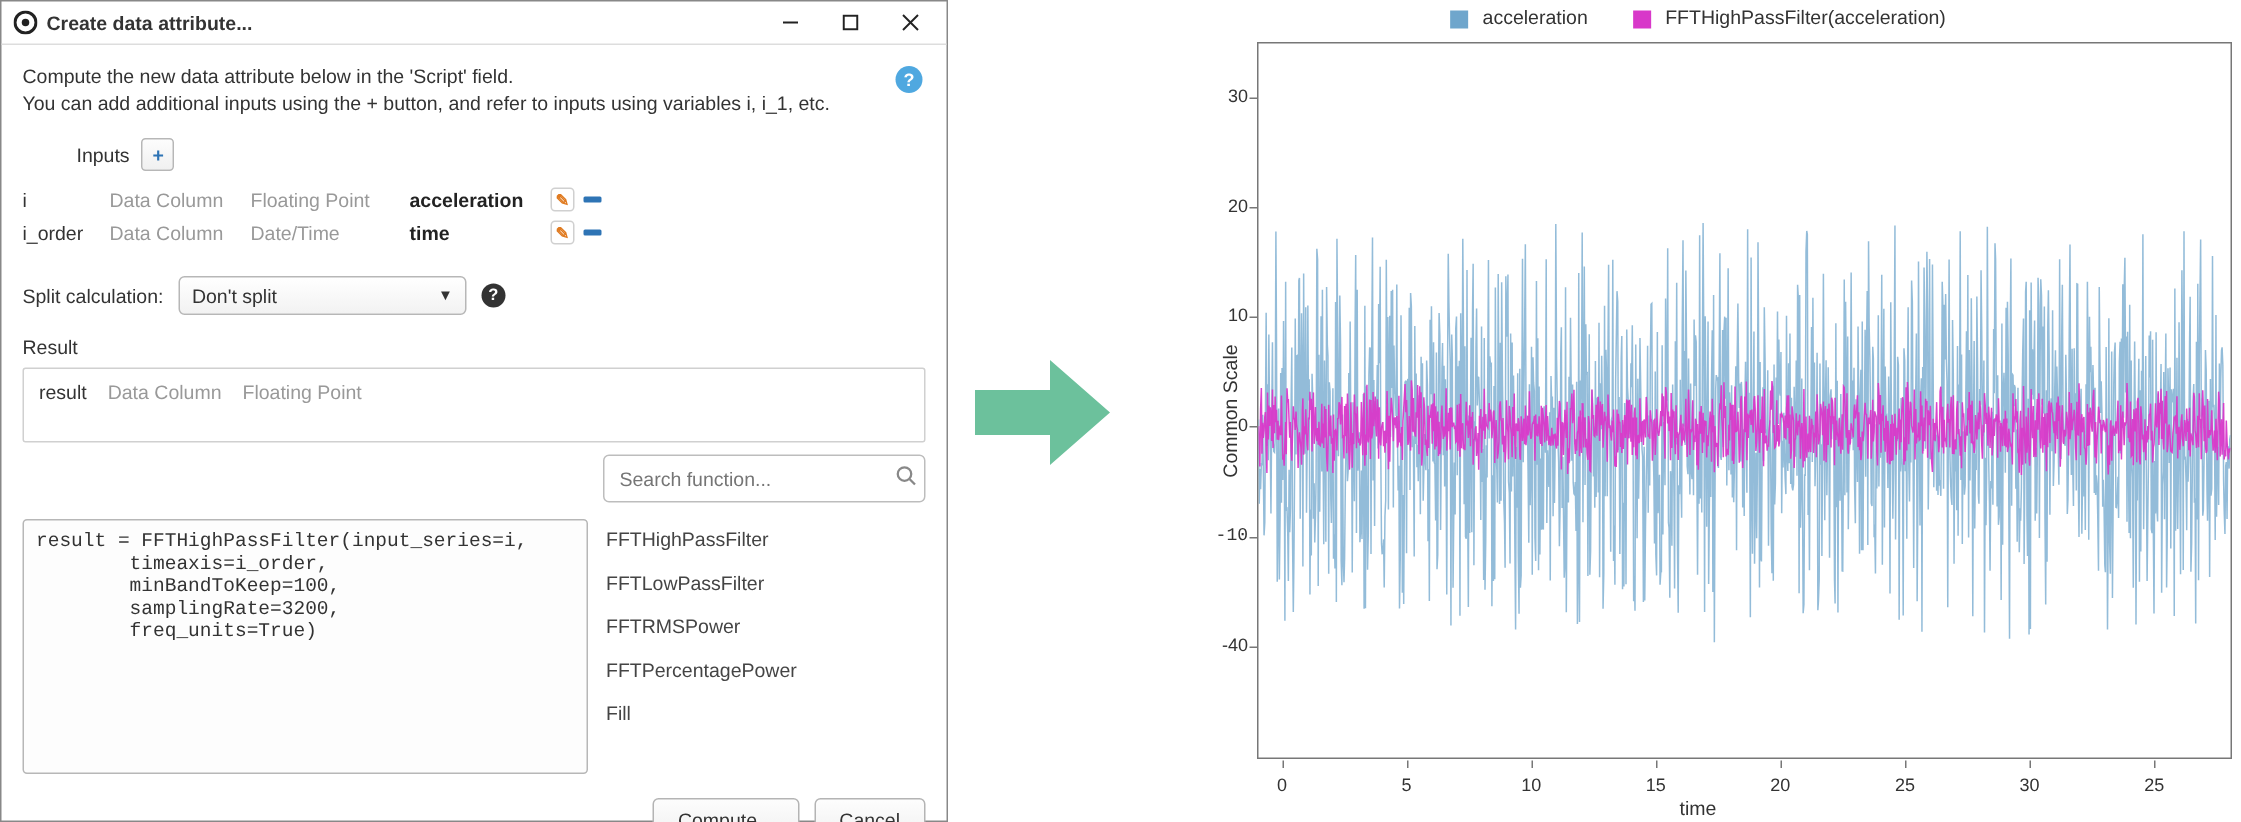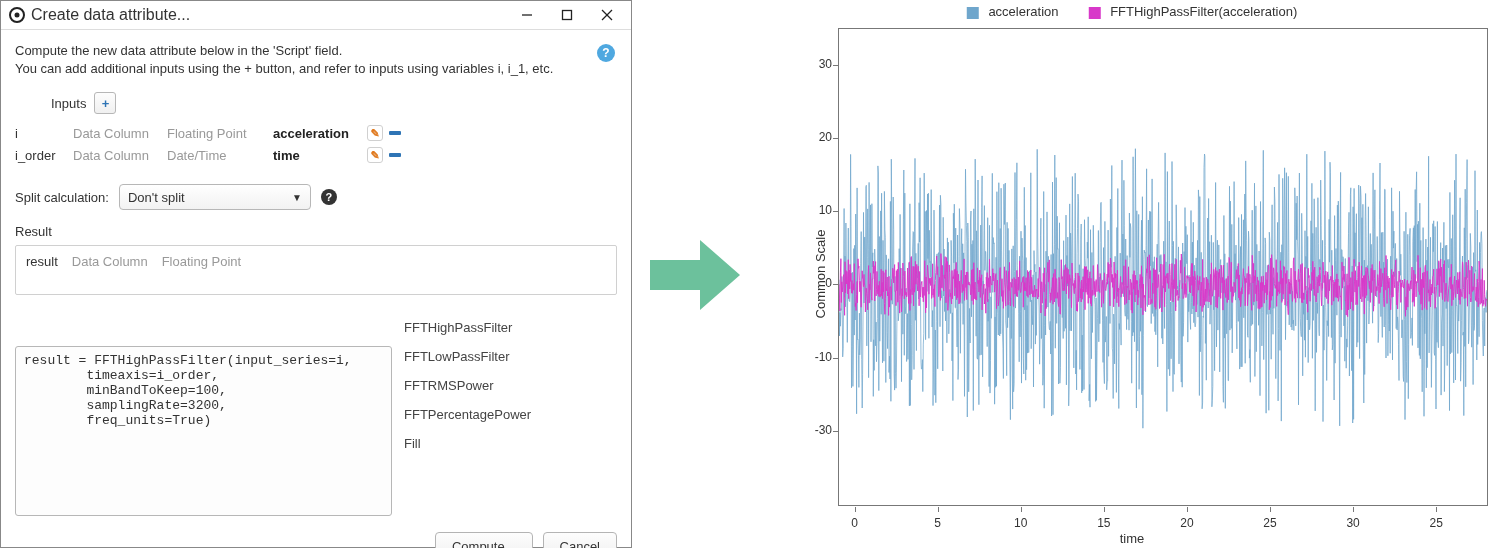--- a/index.html
+++ b/index.html
@@ -27,21 +27,21 @@
     display:flex;
     align-items:center;
     height:30px;
     padding:0 4px 0 8px;
     border-bottom:1px solid #ddd;
   }
   .titlebar .app-icon {
     width:16px;height:16px;margin-right:6px;
     display:inline-flex;align-items:center;justify-content:center;
   }
-  .title-text { font-weight:400; font-size:16px; flex:0 0 auto; }
+  .title-text { font-weight:700; font-size:13px; flex:0 0 auto; }
   .title-spacer { flex:1; }
   .win-btn {
     width:40px;height:28px;display:inline-flex;align-items:center;justify-content:center;
     font-size:13px; color:#222; cursor:pointer;
   }
   .content {
     padding:12px 14px 8px 14px;
     flex:0 0 auto;
   }
   .desc { color:#333; line-height:1.4; position:relative; }
@@ -274,20 +274,29 @@
 
   </div>
 
   <div class="script-area">
     <div class="script-box">result = FFTHighPassFilter(input_series=i,
         timeaxis=i_order,
         minBandToKeep=100,
         samplingRate=3200,
         freq_units=True)</div>
     <div class="funcs-panel">
+      <div class="search-box">
+        <input placeholder="Search function..." style="">
+        <span class="search-ico">
+          <svg width="15" height="15" viewBox="0 0 15 15">
+            <circle cx="6" cy="6" r="4.5" fill="none" stroke="#888" stroke-width="1.5"></circle>
+            <line x1="9.5" y1="9.5" x2="13" y2="13" stroke="#888" stroke-width="1.5"></line>
+          </svg>
+        </span>
+      </div>
       <div class="func-list">
         <div class="func-item">FFTHighPassFilter</div>
         <div class="func-item">FFTLowPassFilter</div>
         <div class="func-item">FFTRMSPower</div>
         <div class="func-item">FFTPercentagePower</div>
         <div class="func-item">Fill</div>
       </div>
     </div>
   </div>
 
@@ -318,23 +327,23 @@
   <div class="axis-label-y">Common Scale</div>
   <div class="axis-label-x">time</div>
 
   <div class="plot-area">
     <svg id="plot-svg" preserveAspectRatio="none" viewBox="0 0 648 476">
         <path d="M0.0 250.7 L0.5 306.9 L0.9 283.6 L1.4 297.2 L1.9 279.6 L2.3 281.3 L2.8 247.5 L3.2 281.3 L3.7 327.9 L4.2 319.2 L4.6 252.9 L5.1 179.5 L5.6 268.4 L6.0 227.1 L6.5 277.8 L6.9 194.0 L7.4 250.3 L7.9 273.3 L8.3 313.4 L8.8 249.9 L9.3 199.1 L9.7 264.3 L10.2 272.0 L10.7 272.6 L11.1 264.0 L11.6 125.4 L12.0 197.3 L12.5 358.8 L13.0 317.7 L13.4 243.3 L13.9 357.4 L14.4 315.1 L14.8 219.6 L15.3 306.1 L15.7 216.3 L16.2 291.0 L16.7 185.0 L17.1 239.0 L17.6 384.8 L18.1 158.9 L18.5 310.5 L19.0 310.0 L19.5 326.7 L19.9 358.4 L20.4 284.1 L20.8 325.9 L21.3 310.1 L21.8 234.6 L22.2 202.6 L22.7 330.6 L23.2 379.0 L23.6 345.7 L24.1 281.2 L24.5 183.4 L25.0 274.0 L25.5 208.3 L25.9 208.0 L26.4 271.0 L26.9 157.9 L27.3 156.3 L27.8 316.9 L28.3 228.8 L28.7 179.9 L29.2 220.5 L29.6 348.7 L30.1 153.4 L30.6 265.3 L31.0 273.5 L31.5 175.9 L32.0 312.8 L32.4 273.6 L32.9 174.7 L33.3 237.9 L33.8 223.8 L34.3 367.4 L34.7 310.7 L35.2 341.4 L35.7 220.1 L36.1 234.6 L36.6 316.8 L37.1 293.1 L37.5 332.7 L38.0 314.7 L38.4 289.7 L38.9 136.9 L39.4 144.0 L39.8 361.6 L40.3 207.5 L40.8 312.2 L41.2 264.8 L41.7 181.9 L42.2 285.3 L42.6 164.2 L43.1 277.8 L43.5 333.8 L44.0 211.4 L44.5 251.2 L44.9 332.2 L45.4 162.4 L45.9 200.9 L46.3 208.2 L46.8 353.5 L47.2 225.9 L47.7 231.9 L48.2 303.4 L48.6 319.6 L49.1 278.2 L49.6 229.8 L50.0 343.5 L50.5 327.2 L51.0 350.0 L51.4 172.4 L51.9 372.3 L52.3 130.2 L52.8 195.2 L53.3 275.2 L53.7 249.3 L54.2 168.0 L54.7 200.6 L55.1 344.8 L55.6 361.1 L56.0 247.4 L56.5 344.2 L57.0 359.2 L57.4 343.1 L57.9 293.5 L58.4 261.2 L58.8 243.8 L59.3 291.8 L59.8 284.5 L60.2 219.7 L60.7 266.5 L61.1 185.4 L61.6 264.3 L62.1 263.7 L62.5 352.7 L63.0 239.1 L63.5 263.6 L63.9 305.2 L64.4 190.4 L64.8 141.0 L65.3 326.3 L65.8 164.1 L66.2 284.8 L66.7 277.7 L67.2 259.2 L67.6 332.5 L68.1 324.2 L68.6 284.6 L69.0 330.3 L69.5 274.5 L69.9 233.6 L70.4 376.9 L70.9 174.8 L71.3 376.5 L71.8 228.5 L72.3 295.4 L72.7 350.8 L73.2 326.7 L73.6 221.0 L74.1 202.6 L74.6 203.6 L75.0 340.4 L75.5 202.2 L76.0 129.4 L76.4 291.3 L76.9 224.3 L77.4 321.6 L77.8 238.3 L78.3 249.1 L78.7 246.2 L79.2 214.4 L79.7 270.0 L80.1 173.7 L80.6 213.1 L81.1 148.8 L81.5 268.6 L82.0 333.1 L82.4 340.0 L82.9 339.9 L83.4 330.6 L83.8 362.6 L84.3 315.1 L84.8 304.5 L85.2 144.1 L85.7 240.4 L86.2 182.4 L86.6 310.7 L87.1 214.5 L87.5 181.5 L88.0 262.4 L88.5 165.0 L88.9 229.6 L89.4 164.2 L89.9 309.3 L90.3 201.3 L90.8 233.5 L91.2 232.4 L91.7 248.3 L92.2 160.6 L92.6 257.0 L93.1 298.0 L93.6 281.5 L94.0 376.6 L94.5 343.9 L95.0 181.1 L95.4 228.8 L95.9 366.2 L96.3 301.0 L96.8 373.7 L97.3 292.3 L97.7 225.8 L98.2 224.8 L98.7 339.8 L99.1 225.9 L99.6 223.6 L100.0 264.9 L100.5 176.1 L101.0 297.7 L101.4 166.3 L101.9 175.1 L102.4 269.1 L102.8 261.6 L103.3 269.1 L103.8 342.0 L104.2 188.3 L104.7 267.0 L105.1 220.0 L105.6 282.5 L106.1 267.6 L106.5 291.9 L107.0 234.5 L107.5 264.5 L107.9 313.8 L108.4 208.9 L108.8 237.6 L109.3 213.2 L109.8 304.8 L110.2 286.1 L110.7 260.4 L111.2 278.2 L111.6 284.5 L112.1 211.4 L112.6 227.9 L113.0 331.9 L113.5 283.8 L113.9 371.6 L114.4 184.2 L114.9 233.8 L115.3 175.2 L115.8 230.5 L116.3 278.7 L116.7 199.1 L117.2 279.5 L117.6 280.3 L118.1 318.0 L118.6 206.0 L119.0 350.5 L119.5 340.9 L120.0 227.5 L120.4 179.6 L120.9 195.0 L121.4 324.3 L121.8 275.1 L122.3 216.8 L122.7 199.7 L123.2 274.5 L123.7 214.8 L124.1 295.4 L124.6 223.9 L125.1 288.2 L125.5 367.4 L126.0 222.2 L126.5 140.2 L126.9 172.0 L127.4 196.8 L127.8 212.4 L128.3 388.0 L128.8 194.0 L129.2 208.3 L129.7 362.8 L130.2 312.5 L130.6 279.4 L131.1 314.0 L131.5 190.0 L132.0 182.0 L132.5 287.8 L132.9 215.2 L133.4 252.0 L133.9 211.5 L134.3 381.5 L134.8 179.8 L135.3 236.9 L135.7 260.6 L136.2 130.1 L136.6 185.9 L137.1 307.2 L137.6 201.8 L138.0 328.8 L138.5 330.2 L139.0 151.0 L139.4 303.1 L139.9 375.7 L140.3 248.0 L140.8 326.3 L141.3 252.6 L141.7 196.1 L142.2 325.8 L142.7 178.4 L143.1 146.9 L143.6 347.9 L144.1 251.9 L144.5 265.3 L145.0 201.4 L145.4 176.6 L145.9 241.4 L146.4 222.4 L146.8 222.6 L147.3 240.1 L147.8 272.4 L148.2 317.6 L148.7 188.7 L149.1 292.3 L149.6 270.3 L150.1 357.6 L150.5 196.3 L151.0 364.1 L151.5 331.5 L151.9 267.8 L152.4 289.3 L152.9 209.4 L153.3 144.3 L153.8 263.4 L154.2 208.5 L154.7 214.7 L155.2 213.9 L155.6 375.2 L156.1 287.9 L156.6 358.3 L157.0 228.3 L157.5 357.2 L157.9 162.7 L158.4 275.3 L158.9 284.3 L159.3 306.0 L159.8 153.7 L160.3 233.8 L160.7 307.0 L161.2 199.5 L161.7 304.8 L162.1 159.2 L162.6 221.8 L163.0 253.3 L163.5 304.1 L164.0 319.3 L164.4 349.5 L164.9 155.2 L165.4 195.5 L165.8 178.2 L166.3 154.0 L166.7 291.9 L167.2 299.7 L167.7 346.7 L168.1 193.3 L168.6 298.7 L169.1 199.4 L169.5 288.6 L170.0 221.4 L170.5 272.4 L170.9 333.9 L171.4 390.7 L171.8 269.0 L172.3 309.5 L172.8 219.9 L173.2 340.9 L173.7 380.1 L174.2 216.8 L174.6 362.8 L175.1 354.6 L175.5 242.7 L176.0 143.5 L176.5 279.1 L176.9 238.4 L177.4 190.7 L177.9 133.8 L178.3 236.8 L178.8 260.4 L179.3 254.9 L179.7 284.2 L180.2 332.8 L180.6 227.2 L181.1 307.9 L181.6 282.7 L182.0 202.2 L182.5 354.1 L183.0 209.1 L183.4 226.1 L183.9 231.8 L184.3 329.3 L184.8 345.0 L185.3 158.3 L185.7 280.9 L186.2 196.5 L186.7 351.2 L187.1 228.6 L187.6 340.7 L188.1 276.6 L188.5 324.1 L189.0 243.7 L189.4 323.4 L189.9 323.5 L190.4 241.8 L190.8 247.7 L191.3 272.8 L191.8 143.8 L192.2 319.7 L192.7 271.1 L193.1 285.8 L193.6 295.7 L194.1 245.8 L194.5 358.0 L195.0 221.6 L195.5 243.0 L195.9 235.3 L196.4 315.1 L196.9 242.9 L197.3 306.4 L197.8 266.3 L198.2 120.3 L198.7 209.0 L199.2 240.1 L199.6 264.1 L200.1 279.0 L200.6 335.2 L201.0 311.8 L201.5 206.8 L201.9 189.2 L202.4 309.6 L202.9 275.7 L203.3 309.6 L203.8 356.2 L204.3 347.4 L204.7 162.5 L205.2 379.2 L205.7 296.6 L206.1 255.4 L206.6 306.0 L207.0 222.2 L207.5 278.6 L208.0 182.9 L208.4 223.1 L208.9 278.1 L209.4 227.3 L209.8 292.6 L210.3 300.2 L210.8 300.9 L211.2 292.3 L211.7 325.0 L212.1 225.5 L212.6 387.0 L213.1 346.0 L213.5 153.0 L214.0 385.7 L214.5 224.7 L214.9 247.9 L215.4 215.7 L215.8 126.0 L216.3 319.2 L216.8 213.3 L217.2 148.6 L217.7 294.4 L218.2 187.2 L218.6 220.1 L219.1 219.7 L219.6 355.0 L220.0 268.0 L220.5 193.8 L220.9 354.2 L221.4 338.4 L221.9 262.9 L222.3 230.9 L222.8 240.2 L223.3 288.6 L223.7 255.3 L224.2 309.5 L224.6 211.7 L225.1 302.3 L225.6 236.6 L226.0 236.3 L226.5 299.3 L227.0 186.1 L227.4 355.9 L227.9 226.5 L228.4 257.1 L228.8 208.1 L229.3 248.8 L229.7 376.9 L230.2 353.0 L230.7 174.9 L231.1 301.8 L231.6 204.1 L232.1 222.5 L232.5 301.9 L233.0 202.9 L233.4 147.5 L233.9 252.0 L234.4 277.0 L234.8 338.9 L235.3 251.0 L235.8 248.4 L236.2 144.2 L236.7 345.0 L237.2 321.3 L237.6 360.9 L238.1 224.3 L238.5 199.3 L239.0 165.1 L239.5 172.2 L239.9 271.2 L240.4 235.7 L240.9 340.4 L241.3 293.1 L241.8 210.2 L242.2 195.0 L242.7 363.9 L243.2 306.1 L243.6 362.0 L244.1 239.7 L244.6 279.4 L245.0 360.5 L245.5 190.7 L246.0 229.2 L246.4 236.5 L246.9 263.1 L247.3 254.2 L247.8 260.2 L248.3 213.1 L248.7 229.2 L249.2 187.8 L249.7 258.0 L250.1 371.8 L250.6 355.4 L251.0 378.2 L251.5 200.7 L252.0 281.9 L252.4 329.8 L252.9 223.5 L253.4 303.5 L253.8 277.6 L254.3 196.3 L254.8 228.9 L255.2 254.4 L255.7 270.7 L256.1 275.7 L256.6 372.4 L257.1 268.8 L257.5 371.3 L258.0 321.8 L258.5 289.4 L258.9 272.0 L259.4 201.5 L259.8 312.8 L260.3 248.0 L260.8 294.7 L261.2 213.7 L261.7 173.9 L262.2 173.3 L262.6 262.3 L263.1 267.4 L263.6 291.8 L264.0 333.4 L264.5 218.6 L264.9 340.6 L265.4 354.6 L265.9 192.4 L266.3 313.1 L266.8 306.0 L267.3 287.5 L267.7 360.8 L268.2 352.4 L268.6 352.2 L269.1 201.1 L269.6 327.3 L270.0 252.3 L270.5 264.1 L271.0 294.5 L271.4 170.0 L271.9 231.0 L272.4 238.2 L272.8 136.5 L273.3 319.3 L273.7 323.0 L274.2 369.5 L274.7 285.1 L275.1 291.9 L275.6 334.9 L276.1 227.3 L276.5 257.0 L277.0 303.1 L277.4 363.4 L277.9 198.5 L278.4 267.4 L278.8 159.5 L279.3 333.8 L279.8 379.5 L280.2 294.5 L280.7 300.5 L281.2 224.1 L281.6 287.2 L282.1 316.1 L282.5 190.1 L283.0 131.1 L283.5 255.4 L283.9 205.0 L284.4 267.7 L284.9 151.3 L285.3 196.3 L285.8 281.8 L286.3 287.2 L286.7 210.0 L287.2 272.4 L287.6 300.6 L288.1 226.6 L288.6 285.4 L289.0 290.4 L289.5 239.2 L290.0 301.2 L290.4 184.0 L290.9 228.3 L291.3 194.5 L291.8 199.1 L292.3 292.6 L292.7 354.2 L293.2 263.0 L293.7 306.9 L294.1 127.8 L294.6 303.3 L295.1 251.5 L295.5 312.7 L296.0 194.8 L296.4 119.7 L296.9 203.8 L297.4 379.0 L297.8 181.8 L298.3 242.7 L298.8 322.1 L299.2 246.7 L299.7 185.4 L300.1 360.3 L300.6 307.7 L301.1 249.5 L301.5 302.3 L302.0 226.4 L302.5 191.2 L302.9 365.7 L303.4 167.7 L303.9 399.2 L304.3 306.6 L304.8 230.4 L305.2 221.1 L305.7 223.9 L306.2 223.3 L306.6 283.0 L307.1 216.4 L307.6 139.8 L308.0 275.2 L308.5 277.6 L308.9 250.3 L309.4 191.0 L309.9 269.0 L310.3 192.1 L310.8 182.1 L311.3 236.9 L311.7 182.8 L312.2 294.6 L312.7 227.2 L313.1 149.9 L313.6 284.5 L314.0 232.6 L314.5 246.2 L315.0 287.4 L315.4 227.8 L315.9 302.6 L316.4 272.2 L316.8 305.8 L317.3 282.6 L317.7 253.1 L318.2 215.2 L318.7 337.9 L319.1 210.4 L319.6 173.4 L320.1 224.5 L320.5 243.0 L321.0 226.6 L321.5 278.7 L321.9 225.6 L322.4 236.5 L322.8 309.3 L323.3 257.1 L323.8 315.0 L324.2 243.7 L324.7 212.2 L325.2 271.1 L325.6 299.5 L326.1 123.9 L326.5 256.2 L327.0 232.9 L327.5 275.7 L327.9 382.5 L328.4 142.6 L328.9 305.0 L329.3 340.2 L329.8 246.2 L330.3 192.0 L330.7 346.8 L331.2 299.8 L331.6 272.9 L332.1 329.8 L332.6 283.7 L333.0 132.5 L333.5 216.6 L334.0 362.6 L334.4 212.3 L334.9 343.5 L335.3 345.3 L335.8 268.5 L336.3 229.2 L336.7 278.1 L337.2 175.8 L337.7 210.0 L338.1 259.8 L338.6 257.2 L339.1 266.0 L339.5 217.9 L340.0 334.9 L340.4 272.0 L340.9 251.2 L341.4 270.2 L341.8 326.9 L342.3 353.1 L342.8 228.1 L343.2 358.2 L343.7 214.0 L344.1 307.3 L344.6 293.4 L345.1 222.6 L345.5 264.1 L346.0 178.6 L346.5 253.7 L346.9 197.3 L347.4 231.3 L347.9 234.8 L348.3 205.7 L348.8 313.1 L349.2 264.8 L349.7 282.7 L350.2 246.1 L350.6 271.2 L351.1 290.0 L351.6 300.4 L352.0 181.5 L352.5 273.7 L352.9 285.0 L353.4 213.1 L353.9 279.9 L354.3 193.3 L354.8 293.7 L355.3 236.2 L355.7 295.4 L356.2 297.9 L356.7 294.0 L357.1 228.9 L357.6 258.7 L358.0 275.5 L358.5 211.4 L359.0 288.1 L359.4 160.9 L359.9 170.1 L360.4 366.5 L360.8 167.6 L361.3 322.8 L361.7 302.5 L362.2 223.3 L362.7 306.9 L363.1 379.8 L363.6 373.9 L364.1 287.1 L364.5 288.4 L365.0 138.5 L365.5 125.0 L365.9 127.3 L366.4 314.4 L366.8 275.5 L367.3 351.2 L367.8 249.2 L368.2 257.4 L368.7 189.0 L369.2 279.0 L369.6 169.5 L370.1 266.7 L370.6 212.7 L371.0 295.2 L371.5 274.8 L371.9 267.8 L372.4 206.2 L372.9 377.8 L373.3 371.8 L373.8 357.3 L374.3 213.4 L374.7 280.8 L375.2 267.2 L375.6 341.7 L376.1 265.0 L376.6 153.5 L377.0 228.9 L377.5 317.9 L378.0 233.6 L378.4 211.2 L378.9 301.1 L379.4 263.8 L379.8 215.9 L380.3 260.6 L380.7 342.9 L381.2 235.1 L381.7 230.5 L382.1 263.8 L382.6 237.3 L383.1 254.4 L383.5 260.0 L384.0 357.5 L384.4 373.3 L384.9 186.5 L385.4 309.1 L385.8 224.8 L386.3 379.4 L386.8 256.9 L387.2 250.3 L387.7 304.8 L388.2 233.7 L388.6 272.0 L389.1 351.6 L389.5 351.7 L390.0 270.1 L390.5 157.3 L390.9 301.1 L391.4 172.1 L391.9 229.4 L392.3 299.4 L392.8 195.4 L393.2 323.9 L393.7 274.0 L394.2 267.7 L394.6 249.9 L395.1 152.6 L395.6 263.6 L396.0 224.7 L396.5 271.1 L397.0 216.1 L397.4 294.6 L397.9 319.9 L398.3 237.2 L398.8 268.3 L399.3 292.4 L399.7 188.6 L400.2 244.8 L400.7 340.1 L401.1 235.1 L401.6 217.5 L402.0 337.8 L402.5 185.4 L403.0 337.8 L403.4 265.8 L403.9 257.1 L404.4 190.8 L404.8 288.8 L405.3 206.3 L405.8 165.0 L406.2 334.3 L406.7 131.9 L407.1 188.2 L407.6 211.2 L408.1 251.3 L408.5 306.4 L409.0 308.3 L409.5 202.2 L409.9 209.9 L410.4 329.1 L410.8 320.6 L411.3 353.3 L411.8 253.8 L412.2 296.7 L412.7 255.6 L413.2 181.2 L413.6 295.3 L414.1 253.0 L414.6 276.2 L415.0 244.0 L415.5 154.2 L415.9 347.5 L416.4 241.5 L416.9 176.9 L417.3 322.7 L417.8 215.4 L418.3 248.4 L418.7 247.9 L419.2 264.6 L419.6 296.3 L420.1 222.0 L420.6 263.8 L421.0 366.7 L421.5 172.5 L422.0 259.2 L422.4 268.5 L422.9 316.9 L423.4 283.6 L423.8 219.1 L424.3 121.3 L424.7 330.6 L425.2 264.8 L425.7 264.6 L426.1 208.9 L426.6 214.4 L427.1 384.2 L427.5 254.8 L428.0 285.4 L428.4 236.4 L428.9 277.1 L429.4 286.6 L429.8 381.3 L430.3 203.2 L430.8 211.4 L431.2 285.1 L431.7 250.7 L432.2 330.2 L432.6 231.2 L433.1 175.8 L433.5 280.3 L434.0 305.3 L434.5 248.6 L434.9 279.3 L435.4 158.0 L435.9 172.5 L436.3 254.7 L436.8 349.6 L437.2 270.6 L437.7 252.6 L438.2 227.6 L438.6 193.4 L439.1 371.9 L439.6 299.5 L440.0 145.4 L440.5 250.1 L441.0 321.4 L441.4 238.5 L441.9 223.2 L442.3 392.1 L442.8 215.7 L443.3 271.7 L443.7 149.3 L444.2 189.1 L444.7 270.1 L445.1 219.0 L445.6 138.8 L446.1 179.1 L446.5 310.7 L447.0 268.4 L447.4 143.7 L447.9 277.1 L448.4 257.7 L448.8 254.7 L449.3 147.3 L449.8 223.3 L450.2 295.9 L450.7 257.6 L451.1 264.2 L451.6 260.8 L452.1 298.1 L452.5 255.1 L453.0 301.0 L453.5 262.2 L453.9 294.8 L454.4 291.1 L454.9 301.6 L455.3 258.3 L455.8 158.8 L456.2 172.4 L456.7 296.9 L457.2 174.2 L457.6 210.7 L458.1 167.0 L458.6 212.2 L459.0 225.4 L459.5 375.9 L459.9 252.8 L460.4 144.0 L460.9 271.2 L461.3 289.7 L461.8 302.6 L462.3 307.7 L462.7 184.3 L463.2 220.1 L463.7 346.9 L464.1 272.7 L464.6 285.3 L465.0 263.7 L465.5 311.2 L466.0 201.7 L466.4 328.2 L466.9 227.3 L467.4 239.4 L467.8 125.2 L468.3 291.0 L468.7 207.4 L469.2 333.6 L469.7 258.6 L470.1 270.4 L470.6 300.8 L471.1 294.9 L471.5 237.3 L472.0 191.8 L472.5 261.5 L472.9 154.3 L473.4 329.3 L473.8 204.4 L474.3 291.4 L474.8 245.5 L475.2 169.8 L475.7 233.6 L476.2 381.9 L476.6 256.7 L477.1 198.3 L477.5 323.4 L478.0 273.7 L478.5 284.4 L478.9 168.7 L479.4 214.5 L479.9 300.8 L480.3 306.8 L480.8 230.4 L481.3 240.8 L481.7 151.1 L482.2 196.4 L482.6 256.0 L483.1 261.7 L483.6 211.3 L484.0 392.6 L484.5 276.2 L485.0 321.2 L485.4 288.1 L485.9 122.1 L486.3 216.3 L486.8 278.7 L487.3 306.9 L487.7 351.5 L488.2 291.7 L488.7 296.7 L489.1 245.5 L489.6 307.5 L490.1 190.3 L490.5 233.2 L491.0 133.2 L491.4 143.8 L491.9 242.5 L492.4 308.6 L492.8 221.2 L493.3 320.9 L493.8 315.4 L494.2 255.2 L494.7 256.9 L495.1 371.0 L495.6 186.6 L496.1 334.2 L496.5 231.7 L497.0 219.5 L497.5 242.8 L497.9 286.2 L498.4 176.1 L498.9 253.1 L499.3 172.1 L499.8 207.9 L500.2 305.6 L500.7 396.9 L501.2 189.8 L501.6 143.4 L502.1 308.1 L502.6 220.5 L503.0 221.1 L503.5 241.8 L503.9 227.7 L504.4 229.2 L504.9 296.9 L505.3 257.3 L505.8 332.2 L506.3 229.5 L506.7 289.7 L507.2 339.2 L507.7 309.9 L508.1 318.2 L508.6 296.1 L509.0 241.4 L509.5 204.5 L510.0 183.3 L510.4 347.0 L510.9 284.7 L511.4 165.6 L511.8 158.8 L512.3 314.9 L512.7 341.7 L513.2 236.9 L513.7 394.0 L514.1 177.8 L514.6 390.3 L515.1 159.4 L515.5 234.2 L516.0 203.8 L516.5 237.4 L516.9 214.2 L517.4 184.7 L517.8 318.1 L518.3 269.5 L518.8 313.4 L519.2 276.4 L519.7 156.1 L520.2 174.6 L520.6 329.6 L521.1 210.3 L521.5 157.2 L522.0 168.1 L522.5 240.9 L522.9 188.7 L523.4 246.6 L523.9 175.3 L524.3 315.2 L524.8 374.0 L525.3 231.1 L525.7 345.5 L526.2 187.8 L526.6 164.5 L527.1 207.3 L527.6 314.1 L528.0 245.5 L528.5 236.6 L529.0 271.8 L529.4 177.8 L529.9 295.0 L530.4 278.4 L530.8 231.4 L531.3 204.5 L531.7 261.4 L532.2 215.3 L532.7 235.4 L533.1 266.8 L533.6 294.2 L534.1 143.9 L534.5 275.1 L535.0 277.0 L535.4 200.1 L535.9 160.8 L536.4 250.0 L536.8 258.3 L537.3 266.7 L537.8 268.1 L538.2 207.5 L538.7 241.0 L539.2 313.6 L539.6 304.5 L540.1 264.2 L540.5 190.5 L541.0 134.0 L541.5 263.7 L541.9 287.6 L542.4 203.5 L542.9 285.8 L543.3 308.4 L543.8 203.2 L544.2 257.9 L544.7 233.1 L545.2 298.0 L545.6 160.3 L546.1 160.5 L546.6 296.6 L547.0 329.0 L547.5 255.5 L548.0 245.3 L548.4 230.2 L548.9 326.8 L549.3 295.5 L549.8 252.8 L550.3 302.0 L550.7 269.4 L551.2 324.3 L551.7 227.2 L552.1 265.9 L552.6 158.8 L553.0 206.1 L553.5 330.9 L554.0 182.2 L554.4 219.1 L554.9 202.1 L555.4 247.6 L555.8 234.9 L556.3 214.4 L556.8 236.7 L557.2 299.6 L557.7 229.5 L558.1 301.0 L558.6 287.9 L559.1 293.4 L559.5 315.3 L560.0 351.5 L560.5 162.3 L560.9 207.2 L561.4 246.4 L561.8 225.2 L562.3 246.7 L562.8 308.9 L563.2 290.8 L563.7 308.9 L564.2 347.7 L564.6 352.5 L565.1 202.3 L565.6 290.5 L566.0 390.6 L566.5 316.1 L566.9 183.2 L567.4 332.6 L567.9 353.5 L568.3 296.2 L568.8 205.3 L569.3 369.7 L569.7 315.7 L570.2 226.8 L570.6 206.4 L571.1 199.4 L571.6 309.2 L572.0 309.4 L572.5 303.4 L573.0 288.9 L573.4 316.4 L573.9 212.4 L574.4 198.8 L574.8 273.3 L575.3 196.6 L575.7 256.4 L576.2 160.5 L576.7 249.5 L577.1 165.2 L577.6 142.8 L578.1 232.7 L578.5 195.4 L579.0 318.9 L579.4 192.2 L579.9 274.5 L580.4 326.4 L580.8 174.2 L581.3 329.9 L581.8 211.4 L582.2 277.6 L582.7 289.3 L583.2 362.8 L583.6 258.6 L584.1 198.6 L584.5 246.7 L585.0 387.3 L585.5 275.5 L585.9 304.7 L586.4 248.5 L586.9 210.1 L587.3 358.9 L587.8 231.1 L588.2 338.7 L588.7 218.1 L589.2 262.5 L589.6 127.2 L590.1 323.9 L590.6 270.4 L591.0 254.6 L591.5 208.3 L592.0 300.8 L592.4 358.4 L592.9 313.0 L593.3 281.2 L593.8 194.7 L594.3 222.7 L594.7 191.8 L595.2 323.7 L595.7 326.4 L596.1 197.5 L596.6 330.3 L597.0 380.0 L597.5 278.4 L598.0 313.3 L598.4 192.5 L598.9 309.3 L599.4 318.7 L599.8 233.3 L600.3 263.3 L600.8 245.7 L601.2 247.5 L601.7 213.6 L602.1 366.1 L602.6 294.1 L603.1 285.3 L603.5 219.0 L604.0 317.1 L604.5 234.5 L604.9 193.3 L605.4 362.6 L605.8 331.5 L606.3 216.5 L606.8 239.5 L607.2 279.6 L607.7 216.0 L608.2 336.6 L608.6 230.5 L609.1 238.1 L609.6 238.8 L610.0 230.2 L610.5 381.6 L610.9 163.4 L611.4 324.9 L611.9 283.9 L612.3 209.5 L612.8 323.6 L613.3 281.3 L613.7 185.8 L614.2 272.2 L614.7 353.9 L615.1 257.1 L615.6 151.2 L616.0 205.1 L616.5 351.0 L617.0 125.1 L617.4 276.6 L617.9 276.2 L618.4 292.9 L618.8 324.5 L619.3 250.3 L619.7 292.1 L620.2 276.3 L620.7 200.8 L621.1 168.8 L621.6 352.2 L622.1 333.6 L622.5 291.2 L623.0 238.8 L623.5 227.0 L623.9 306.2 L624.4 303.1 L624.8 386.6 L625.3 198.8 L625.8 317.4 L626.2 160.2 L626.7 357.8 L627.2 209.3 L627.6 173.8 L628.1 130.6 L628.5 248.8 L629.0 236.3 L629.5 314.8 L629.9 311.0 L630.4 275.1 L630.9 257.9 L631.3 204.4 L631.8 217.9 L632.3 296.1 L632.7 318.2 L633.2 282.0 L633.6 238.1 L634.1 355.6 L634.6 223.6 L635.0 301.5 L635.5 296.8 L636.0 141.7 L636.4 242.4 L636.9 240.9 L637.3 253.6 L637.8 331.0 L638.3 181.0 L638.7 315.5 L639.2 270.8 L639.7 269.0 L640.1 307.7 L640.6 213.4 L641.1 260.8 L641.5 223.5 L642.0 204.8 L642.4 202.6 L642.9 214.6 L643.4 291.3 L643.8 311.9 L644.3 327.0 L644.8 281.6 L645.2 279.0 L645.7 317.0 L646.1 274.7 L646.6 268.6 L647.1 283.4 L647.5 264.0 L648.0 261.0" fill="none" stroke="#6fa6cc" stroke-width="1" stroke-opacity="0.75"></path>
         <path d="M0.0 255.1 L0.5 269.9 L0.9 282.0 L1.4 243.9 L1.9 229.7 L2.3 273.5 L2.8 252.9 L3.2 263.0 L3.7 258.0 L4.2 248.8 L4.6 245.7 L5.1 266.9 L5.6 286.3 L6.0 232.7 L6.5 264.0 L6.9 241.4 L7.4 255.0 L7.9 242.5 L8.3 247.9 L8.8 265.0 L9.3 230.7 L9.7 269.7 L10.2 241.0 L10.7 259.9 L11.1 235.4 L11.6 252.4 L12.0 244.1 L12.5 264.1 L13.0 251.5 L13.4 264.4 L13.9 258.4 L14.4 254.7 L14.8 261.2 L15.3 234.6 L15.7 255.2 L16.2 277.5 L16.7 274.0 L17.1 281.5 L17.6 265.4 L18.1 252.4 L18.5 273.8 L19.0 229.8 L19.5 239.3 L19.9 237.1 L20.4 251.7 L20.8 262.8 L21.3 252.4 L21.8 271.7 L22.2 278.2 L22.7 260.1 L23.2 241.8 L23.6 249.3 L24.1 250.6 L24.5 257.7 L25.0 245.4 L25.5 255.0 L25.9 257.0 L26.4 283.0 L26.9 263.6 L27.3 259.2 L27.8 264.7 L28.3 269.5 L28.7 280.8 L29.2 245.0 L29.6 236.6 L30.1 274.1 L30.6 255.1 L31.0 260.7 L31.5 243.9 L32.0 259.1 L32.4 267.4 L32.9 271.2 L33.3 249.9 L33.8 250.0 L34.3 232.1 L34.7 244.3 L35.2 236.8 L35.7 272.0 L36.1 247.1 L36.6 232.6 L37.1 266.9 L37.5 260.3 L38.0 242.4 L38.4 259.9 L38.9 265.2 L39.4 256.4 L39.8 267.4 L40.3 252.2 L40.8 267.7 L41.2 268.1 L41.7 264.3 L42.2 240.2 L42.6 266.7 L43.1 253.4 L43.5 269.6 L44.0 241.8 L44.5 262.7 L44.9 243.6 L45.4 274.5 L45.9 285.3 L46.3 269.6 L46.8 240.8 L47.2 258.7 L47.7 261.8 L48.2 248.0 L48.6 266.9 L49.1 263.0 L49.6 286.4 L50.0 247.3 L50.5 278.1 L51.0 258.3 L51.4 257.7 L51.9 259.4 L52.3 271.3 L52.8 250.1 L53.3 249.7 L53.7 239.2 L54.2 241.1 L54.7 253.9 L55.1 243.2 L55.6 235.6 L56.0 262.3 L56.5 261.8 L57.0 276.7 L57.4 241.7 L57.9 261.8 L58.4 240.2 L58.8 273.2 L59.3 233.4 L59.8 245.3 L60.2 270.7 L60.7 284.1 L61.1 270.6 L61.6 239.2 L62.1 263.4 L62.5 282.8 L63.0 259.7 L63.5 267.1 L63.9 234.0 L64.4 246.3 L64.8 247.3 L65.3 269.8 L65.8 242.0 L66.2 258.6 L66.7 266.2 L67.2 263.3 L67.6 268.0 L68.1 266.2 L68.6 239.0 L69.0 253.9 L69.5 274.5 L69.9 250.1 L70.4 232.9 L70.9 281.5 L71.3 260.6 L71.8 274.4 L72.3 227.5 L72.7 263.5 L73.2 265.9 L73.6 258.1 L74.1 237.3 L74.6 277.0 L75.0 237.6 L75.5 263.2 L76.0 259.7 L76.4 232.3 L76.9 255.2 L77.4 245.2 L77.8 235.4 L78.3 256.2 L78.7 262.0 L79.2 237.2 L79.7 244.9 L80.1 276.8 L80.6 242.5 L81.1 264.0 L81.5 268.0 L82.0 256.2 L82.4 254.1 L82.9 252.4 L83.4 268.5 L83.8 258.2 L84.3 272.8 L84.8 258.0 L85.2 266.5 L85.7 231.7 L86.2 256.0 L86.6 283.8 L87.1 248.1 L87.5 278.9 L88.0 250.6 L88.5 236.2 L88.9 240.9 L89.4 248.0 L89.9 265.2 L90.3 249.4 L90.8 254.4 L91.2 249.2 L91.7 256.5 L92.2 248.4 L92.6 269.4 L93.1 267.2 L93.6 234.8 L94.0 266.0 L94.5 259.9 L95.0 268.4 L95.4 255.7 L95.9 277.6 L96.3 251.5 L96.8 243.5 L97.3 234.4 L97.7 227.0 L98.2 245.8 L98.7 237.7 L99.1 249.7 L99.6 267.6 L100.0 266.0 L100.5 248.3 L101.0 261.0 L101.4 271.4 L101.9 224.6 L102.4 231.0 L102.8 258.9 L103.3 236.4 L103.8 258.5 L104.2 259.7 L104.7 262.1 L105.1 245.9 L105.6 249.4 L106.1 227.6 L106.5 247.9 L107.0 273.8 L107.5 228.5 L107.9 243.0 L108.4 232.5 L108.8 281.4 L109.3 274.2 L109.8 259.1 L110.2 235.9 L110.7 243.8 L111.2 267.7 L111.6 264.0 L112.1 270.9 L112.6 275.0 L113.0 241.5 L113.5 269.7 L113.9 247.8 L114.4 249.6 L114.9 245.1 L115.3 240.6 L115.8 266.8 L116.3 239.8 L116.7 258.5 L117.2 233.4 L117.6 270.7 L118.1 241.8 L118.6 268.7 L119.0 251.7 L119.5 245.3 L120.0 275.0 L120.4 252.2 L120.9 273.7 L121.4 268.8 L121.8 250.7 L122.3 241.3 L122.7 255.1 L123.2 263.7 L123.7 255.3 L124.1 262.1 L124.6 258.2 L125.1 229.9 L125.5 271.4 L126.0 262.4 L126.5 246.1 L126.9 258.5 L127.4 243.0 L127.8 270.7 L128.3 243.0 L128.8 243.2 L129.2 255.8 L129.7 253.1 L130.2 253.1 L130.6 256.2 L131.1 255.6 L131.5 265.8 L132.0 265.1 L132.5 240.9 L132.9 271.7 L133.4 260.8 L133.9 240.1 L134.3 275.5 L134.8 233.7 L135.3 269.8 L135.7 255.9 L136.2 253.1 L136.6 270.5 L137.1 267.4 L137.6 271.1 L138.0 258.8 L138.5 238.9 L139.0 254.6 L139.4 251.3 L139.9 263.0 L140.3 258.2 L140.8 241.1 L141.3 268.5 L141.7 248.8 L142.2 256.6 L142.7 245.7 L143.1 280.9 L143.6 264.5 L144.1 263.8 L144.5 257.0 L145.0 255.1 L145.4 275.0 L145.9 269.9 L146.4 259.7 L146.8 284.2 L147.3 248.1 L147.8 256.7 L148.2 243.6 L148.7 272.9 L149.1 262.8 L149.6 248.8 L150.1 258.2 L150.5 230.1 L151.0 263.7 L151.5 247.1 L151.9 254.3 L152.4 255.1 L152.9 256.1 L153.3 249.5 L153.8 239.7 L154.2 252.0 L154.7 244.0 L155.2 248.5 L155.6 263.1 L156.1 257.3 L156.6 245.7 L157.0 244.6 L157.5 279.6 L157.9 262.3 L158.4 251.1 L158.9 263.2 L159.3 276.8 L159.8 272.8 L160.3 265.6 L160.7 241.6 L161.2 238.5 L161.7 250.7 L162.1 252.1 L162.6 267.3 L163.0 249.7 L163.5 272.4 L164.0 261.5 L164.4 279.3 L164.9 269.2 L165.4 237.8 L165.8 253.5 L166.3 259.1 L166.7 277.1 L167.2 241.6 L167.7 247.0 L168.1 255.6 L168.6 260.3 L169.1 275.9 L169.5 242.4 L170.0 261.7 L170.5 233.4 L170.9 266.0 L171.4 277.0 L171.8 253.3 L172.3 255.0 L172.8 258.4 L173.2 249.8 L173.7 252.4 L174.2 275.2 L174.6 277.5 L175.1 248.5 L175.5 253.3 L176.0 265.0 L176.5 259.8 L176.9 250.1 L177.4 267.2 L177.9 241.4 L178.3 267.8 L178.8 262.5 L179.3 248.1 L179.7 261.3 L180.2 255.7 L180.6 231.9 L181.1 258.9 L181.6 263.6 L182.0 262.2 L182.5 254.0 L183.0 252.8 L183.4 253.1 L183.9 248.3 L184.3 278.2 L184.8 247.4 L185.3 261.4 L185.7 253.6 L186.2 262.0 L186.7 257.3 L187.1 248.6 L187.6 263.4 L188.1 267.0 L188.5 241.5 L189.0 268.4 L189.4 242.9 L189.9 249.1 L190.4 255.4 L190.8 265.9 L191.3 249.7 L191.8 241.0 L192.2 264.8 L192.7 248.3 L193.1 256.6 L193.6 267.8 L194.1 261.6 L194.5 265.9 L195.0 268.2 L195.5 256.2 L195.9 262.1 L196.4 267.9 L196.9 260.5 L197.3 261.9 L197.8 260.1 L198.2 267.7 L198.7 270.0 L199.2 249.5 L199.6 268.1 L200.1 250.5 L200.6 238.3 L201.0 240.0 L201.5 260.8 L201.9 284.0 L202.4 252.9 L202.9 253.2 L203.3 274.3 L203.8 258.9 L204.3 244.2 L204.7 252.2 L205.2 262.9 L205.7 238.8 L206.1 287.0 L206.6 269.8 L207.0 279.8 L207.5 266.4 L208.0 243.4 L208.4 243.3 L208.9 233.3 L209.4 253.1 L209.8 248.5 L210.3 230.9 L210.8 265.7 L211.2 273.7 L211.7 263.8 L212.1 271.4 L212.6 259.5 L213.1 257.9 L213.5 248.7 L214.0 275.2 L214.5 244.6 L214.9 267.0 L215.4 273.0 L215.8 240.2 L216.3 240.3 L216.8 269.4 L217.2 249.8 L217.7 249.7 L218.2 269.3 L218.6 263.6 L219.1 273.7 L219.6 277.6 L220.0 248.4 L220.5 252.7 L220.9 284.6 L221.4 285.2 L221.9 256.0 L222.3 230.7 L222.8 250.0 L223.3 247.6 L223.7 261.3 L224.2 261.9 L224.6 258.7 L225.1 240.8 L225.6 261.5 L226.0 241.3 L226.5 235.5 L227.0 253.4 L227.4 265.0 L227.9 238.6 L228.4 254.5 L228.8 243.7 L229.3 240.4 L229.7 269.5 L230.2 258.4 L230.7 245.6 L231.1 250.6 L231.6 249.7 L232.1 259.3 L232.5 278.8 L233.0 234.0 L233.4 245.3 L233.9 256.5 L234.4 254.5 L234.8 261.2 L235.3 264.7 L235.8 251.4 L236.2 259.1 L236.7 244.0 L237.2 267.9 L237.6 282.0 L238.1 275.2 L238.5 282.3 L239.0 244.0 L239.5 272.6 L239.9 246.9 L240.4 252.5 L240.9 252.6 L241.3 269.0 L241.8 259.7 L242.2 273.0 L242.7 251.0 L243.2 270.3 L243.6 259.4 L244.1 247.7 L244.6 263.0 L245.0 254.9 L245.5 237.4 L246.0 280.7 L246.4 238.0 L246.9 263.2 L247.3 237.5 L247.8 251.7 L248.3 265.5 L248.7 240.8 L249.2 274.3 L249.7 249.3 L250.1 269.1 L250.6 246.5 L251.0 242.7 L251.5 274.6 L252.0 249.3 L252.4 277.1 L252.9 262.1 L253.4 261.0 L253.8 266.5 L254.3 236.5 L254.8 260.4 L255.2 265.6 L255.7 252.5 L256.1 252.2 L256.6 267.6 L257.1 250.6 L257.5 253.1 L258.0 262.7 L258.5 235.6 L258.9 241.6 L259.4 255.8 L259.8 262.2 L260.3 260.5 L260.8 263.5 L261.2 244.5 L261.7 250.5 L262.2 252.6 L262.6 278.2 L263.1 266.2 L263.6 251.4 L264.0 250.9 L264.5 274.3 L264.9 264.8 L265.4 243.8 L265.9 253.3 L266.3 259.6 L266.8 261.6 L267.3 258.1 L267.7 252.4 L268.2 245.0 L268.6 255.2 L269.1 233.4 L269.6 248.4 L270.0 235.1 L270.5 260.2 L271.0 276.9 L271.4 229.0 L271.9 232.3 L272.4 244.4 L272.8 253.3 L273.3 245.4 L273.7 258.4 L274.2 248.7 L274.7 277.9 L275.1 233.0 L275.6 269.7 L276.1 244.0 L276.5 249.2 L277.0 245.1 L277.4 262.8 L277.9 273.8 L278.4 241.2 L278.8 262.9 L279.3 259.0 L279.8 277.7 L280.2 261.1 L280.7 259.4 L281.2 253.9 L281.6 247.5 L282.1 268.2 L282.5 265.5 L283.0 253.3 L283.5 263.9 L283.9 264.7 L284.4 257.2 L284.9 236.8 L285.3 256.4 L285.8 275.6 L286.3 256.2 L286.7 230.7 L287.2 249.1 L287.6 274.3 L288.1 257.1 L288.6 258.6 L289.0 257.8 L289.5 237.8 L290.0 271.0 L290.4 261.4 L290.9 265.7 L291.3 250.2 L291.8 251.9 L292.3 281.2 L292.7 253.7 L293.2 284.1 L293.7 262.8 L294.1 245.4 L294.6 260.2 L295.1 241.7 L295.5 256.7 L296.0 273.0 L296.4 246.2 L296.9 265.9 L297.4 251.3 L297.8 255.0 L298.3 251.6 L298.8 276.0 L299.2 261.1 L299.7 268.5 L300.1 261.4 L300.6 254.7 L301.1 245.4 L301.5 250.2 L302.0 278.9 L302.5 236.8 L302.9 259.2 L303.4 247.8 L303.9 285.8 L304.3 255.1 L304.8 268.6 L305.2 268.3 L305.7 266.3 L306.2 281.9 L306.6 265.4 L307.1 247.7 L307.6 239.8 L308.0 243.9 L308.5 227.9 L308.9 249.8 L309.4 258.5 L309.9 275.9 L310.3 225.8 L310.8 249.6 L311.3 241.6 L311.7 275.3 L312.2 271.9 L312.7 270.4 L313.1 274.4 L313.6 254.1 L314.0 264.6 L314.5 239.5 L315.0 250.9 L315.4 240.9 L315.9 278.1 L316.4 240.8 L316.8 280.3 L317.3 266.3 L317.7 228.7 L318.2 258.7 L318.7 258.6 L319.1 257.5 L319.6 245.6 L320.1 259.9 L320.5 279.5 L321.0 269.1 L321.5 237.2 L321.9 235.0 L322.4 258.1 L322.8 283.0 L323.3 269.5 L323.8 255.6 L324.2 235.4 L324.7 259.1 L325.2 225.3 L325.6 277.9 L326.1 246.7 L326.5 262.9 L327.0 248.4 L327.5 248.9 L327.9 244.6 L328.4 254.3 L328.9 244.1 L329.3 251.2 L329.8 259.5 L330.3 237.4 L330.7 235.0 L331.2 245.5 L331.6 271.6 L332.1 265.3 L332.6 252.2 L333.0 234.5 L333.5 256.2 L334.0 272.9 L334.4 259.8 L334.9 250.6 L335.3 259.7 L335.8 235.3 L336.3 265.1 L336.7 281.9 L337.2 230.3 L337.7 266.5 L338.1 265.3 L338.6 261.3 L339.1 271.5 L339.5 267.5 L340.0 268.8 L340.4 258.5 L340.9 252.5 L341.4 231.4 L341.8 244.2 L342.3 225.0 L342.8 230.0 L343.2 259.7 L343.7 254.4 L344.1 269.6 L344.6 269.0 L345.1 266.5 L345.5 237.9 L346.0 265.3 L346.5 254.4 L346.9 268.6 L347.4 265.0 L347.9 246.6 L348.3 249.4 L348.8 246.8 L349.2 247.8 L349.7 249.7 L350.2 253.6 L350.6 262.9 L351.1 248.0 L351.6 264.0 L352.0 244.2 L352.5 234.6 L352.9 256.3 L353.4 234.5 L353.9 266.9 L354.3 247.4 L354.8 276.8 L355.3 271.0 L355.7 241.9 L356.2 247.1 L356.7 251.5 L357.1 283.0 L357.6 264.6 L358.0 263.2 L358.5 246.5 L359.0 258.0 L359.4 261.2 L359.9 251.6 L360.4 255.5 L360.8 247.4 L361.3 276.9 L361.7 262.1 L362.2 253.1 L362.7 262.7 L363.1 282.6 L363.6 230.4 L364.1 278.4 L364.5 269.2 L365.0 248.7 L365.5 276.1 L365.9 264.9 L366.4 260.0 L366.8 272.5 L367.3 248.1 L367.8 269.4 L368.2 272.4 L368.7 250.2 L369.2 255.3 L369.6 254.4 L370.1 273.0 L370.6 260.7 L371.0 261.4 L371.5 245.4 L371.9 275.8 L372.4 233.8 L372.9 248.3 L373.3 267.3 L373.8 264.4 L374.3 260.2 L374.7 240.3 L375.2 243.9 L375.6 248.0 L376.1 261.1 L376.6 238.6 L377.0 278.1 L377.5 246.6 L378.0 241.7 L378.4 279.1 L378.9 263.4 L379.4 243.5 L379.8 267.7 L380.3 240.1 L380.7 248.8 L381.2 248.8 L381.7 269.4 L382.1 236.1 L382.6 238.9 L383.1 253.8 L383.5 248.5 L384.0 281.1 L384.4 236.1 L384.9 264.3 L385.4 251.3 L385.8 259.5 L386.3 262.2 L386.8 268.6 L387.2 249.5 L387.7 258.8 L388.2 273.5 L388.6 263.9 L389.1 247.2 L389.5 270.8 L390.0 228.5 L390.5 229.3 L390.9 239.2 L391.4 250.6 L391.9 262.8 L392.3 233.2 L392.8 270.8 L393.2 273.5 L393.7 257.7 L394.2 267.4 L394.6 266.2 L395.1 253.2 L395.6 257.1 L396.0 257.5 L396.5 262.7 L397.0 244.9 L397.4 240.7 L397.9 249.9 L398.3 247.2 L398.8 244.0 L399.3 234.5 L399.7 269.0 L400.2 245.9 L400.7 271.2 L401.1 262.4 L401.6 277.7 L402.0 273.9 L402.5 258.7 L403.0 265.2 L403.4 259.3 L403.9 248.1 L404.4 239.6 L404.8 246.9 L405.3 247.3 L405.8 255.7 L406.2 276.8 L406.7 249.3 L407.1 253.7 L407.6 251.4 L408.1 244.4 L408.5 276.8 L409.0 266.2 L409.5 237.5 L409.9 265.3 L410.4 258.8 L410.8 245.2 L411.3 247.6 L411.8 248.8 L412.2 272.3 L412.7 281.3 L413.2 226.3 L413.6 233.1 L414.1 254.0 L414.6 234.4 L415.0 272.8 L415.5 246.9 L415.9 251.6 L416.4 241.2 L416.9 264.8 L417.3 256.3 L417.8 272.1 L418.3 248.1 L418.7 253.5 L419.2 279.5 L419.6 251.6 L420.1 259.8 L420.6 280.0 L421.0 280.0 L421.5 253.6 L422.0 278.4 L422.4 247.5 L422.9 277.9 L423.4 253.4 L423.8 261.6 L424.3 246.9 L424.7 259.6 L425.2 274.2 L425.7 256.2 L426.1 263.8 L426.6 252.3 L427.1 243.3 L427.5 270.8 L428.0 250.6 L428.4 265.8 L428.9 244.6 L429.4 235.8 L429.8 237.9 L430.3 280.8 L430.8 262.5 L431.2 278.5 L431.7 229.1 L432.2 271.3 L432.6 225.7 L433.1 235.0 L433.5 267.1 L434.0 251.2 L434.5 238.8 L434.9 240.0 L435.4 254.6 L435.9 257.3 L436.3 259.4 L436.8 255.3 L437.2 230.7 L437.7 277.4 L438.2 243.6 L438.6 266.6 L439.1 260.9 L439.6 262.5 L440.0 252.7 L440.5 264.5 L441.0 264.0 L441.4 231.8 L441.9 255.1 L442.3 241.4 L442.8 273.4 L443.3 260.8 L443.7 249.3 L444.2 265.2 L444.7 236.9 L445.1 239.9 L445.6 238.3 L446.1 276.1 L446.5 244.5 L447.0 247.5 L447.4 254.4 L447.9 241.5 L448.4 271.3 L448.8 279.2 L449.3 285.7 L449.8 250.2 L450.2 264.5 L450.7 253.0 L451.1 265.1 L451.6 253.4 L452.1 239.1 L452.5 256.5 L453.0 262.3 L453.5 272.4 L453.9 267.4 L454.4 231.9 L454.9 228.8 L455.3 249.9 L455.8 269.4 L456.2 242.1 L456.7 273.4 L457.2 250.9 L457.6 264.4 L458.1 263.7 L458.6 269.1 L459.0 248.0 L459.5 240.2 L459.9 252.7 L460.4 250.4 L460.9 269.3 L461.3 244.8 L461.8 235.5 L462.3 253.5 L462.7 273.6 L463.2 234.5 L463.7 273.8 L464.1 267.8 L464.6 264.1 L465.0 270.6 L465.5 244.0 L466.0 238.3 L466.4 260.5 L466.9 257.0 L467.4 264.5 L467.8 274.8 L468.3 261.8 L468.7 283.2 L469.2 239.2 L469.7 248.7 L470.1 246.5 L470.6 261.1 L471.1 272.3 L471.5 261.8 L472.0 254.7 L472.5 261.3 L472.9 243.2 L473.4 251.2 L473.8 232.3 L474.3 260.0 L474.8 240.8 L475.2 266.5 L475.7 238.1 L476.2 266.4 L476.6 266.1 L477.1 273.0 L477.5 268.6 L478.0 247.7 L478.5 252.6 L478.9 263.9 L479.4 254.4 L479.9 246.1 L480.3 257.1 L480.8 238.2 L481.3 243.7 L481.7 253.3 L482.2 268.5 L482.6 276.8 L483.1 254.2 L483.6 259.3 L484.0 233.1 L484.5 241.5 L485.0 253.7 L485.4 246.2 L485.9 255.0 L486.3 268.2 L486.8 242.1 L487.3 250.0 L487.7 269.7 L488.2 251.8 L488.7 242.9 L489.1 274.6 L489.6 265.8 L490.1 250.5 L490.5 261.7 L491.0 250.7 L491.4 251.1 L491.9 247.3 L492.4 249.6 L492.8 276.1 L493.3 236.5 L493.8 252.6 L494.2 251.3 L494.7 272.2 L495.1 253.0 L495.6 257.6 L496.1 268.4 L496.5 252.7 L497.0 250.2 L497.5 268.2 L497.9 244.9 L498.4 269.1 L498.9 250.0 L499.3 272.4 L499.8 269.5 L500.2 256.8 L500.7 261.2 L501.2 267.8 L501.6 267.1 L502.1 268.8 L502.6 280.7 L503.0 233.1 L503.5 259.1 L503.9 248.6 L504.4 250.5 L504.9 237.0 L505.3 252.6 L505.8 245.1 L506.3 271.8 L506.7 271.2 L507.2 286.1 L507.7 251.2 L508.1 244.8 L508.6 287.7 L509.0 256.2 L509.5 280.9 L510.0 228.4 L510.4 253.7 L510.9 267.1 L511.4 280.0 L511.8 248.6 L512.3 272.8 L512.7 265.8 L513.2 242.8 L513.7 276.5 L514.1 281.5 L514.6 267.4 L515.1 230.3 L515.5 252.9 L516.0 263.1 L516.5 241.7 L516.9 275.7 L517.4 272.7 L517.8 251.1 L518.3 275.6 L518.8 248.4 L519.2 237.0 L519.7 257.5 L520.2 233.2 L520.6 242.3 L521.1 264.5 L521.5 270.0 L522.0 257.4 L522.5 236.9 L522.9 272.9 L523.4 249.0 L523.9 267.6 L524.3 246.7 L524.8 260.1 L525.3 285.1 L525.7 246.3 L526.2 269.1 L526.6 241.7 L527.1 238.2 L527.6 266.4 L528.0 244.9 L528.5 239.3 L529.0 245.1 L529.4 246.6 L529.9 254.3 L530.4 259.8 L530.8 251.9 L531.3 273.4 L531.7 251.1 L532.2 239.3 L532.7 263.6 L533.1 235.4 L533.6 251.6 L534.1 241.3 L534.5 282.2 L535.0 267.5 L535.4 249.5 L535.9 241.1 L536.4 265.4 L536.8 266.9 L537.3 257.6 L537.8 261.9 L538.2 260.0 L538.7 245.6 L539.2 250.3 L539.6 257.4 L540.1 274.6 L540.5 232.4 L541.0 263.8 L541.5 258.7 L541.9 239.6 L542.4 257.8 L542.9 252.4 L543.3 250.2 L543.8 244.2 L544.2 249.1 L544.7 269.3 L545.2 277.8 L545.6 238.8 L546.1 260.7 L546.6 260.9 L547.0 226.5 L547.5 243.8 L548.0 274.5 L548.4 255.2 L548.9 247.1 L549.3 259.1 L549.8 250.7 L550.3 249.0 L550.7 269.4 L551.2 270.4 L551.7 280.8 L552.1 272.1 L552.6 240.4 L553.0 268.3 L553.5 245.8 L554.0 267.9 L554.4 242.8 L554.9 245.2 L555.4 255.3 L555.8 258.8 L556.3 237.0 L556.8 230.9 L557.2 256.9 L557.7 276.0 L558.1 252.4 L558.6 280.0 L559.1 264.4 L559.5 257.2 L560.0 242.1 L560.5 245.3 L560.9 253.2 L561.4 250.8 L561.8 273.4 L562.3 254.0 L562.8 258.1 L563.2 251.0 L563.7 252.8 L564.2 257.2 L564.6 259.1 L565.1 254.5 L565.6 250.0 L566.0 276.2 L566.5 287.3 L566.9 267.9 L567.4 280.9 L567.9 253.8 L568.3 251.2 L568.8 278.1 L569.3 261.1 L569.7 254.7 L570.2 258.0 L570.6 261.6 L571.1 256.8 L571.6 251.8 L572.0 260.1 L572.5 250.7 L573.0 238.1 L573.4 273.2 L573.9 264.7 L574.4 271.5 L574.8 241.2 L575.3 277.4 L575.7 254.5 L576.2 245.4 L576.7 255.5 L577.1 267.9 L577.6 252.5 L578.1 253.7 L578.5 252.4 L579.0 226.3 L579.4 238.9 L579.9 262.5 L580.4 262.5 L580.8 265.7 L581.3 238.7 L581.8 275.2 L582.2 274.5 L582.7 250.3 L583.2 281.1 L583.6 243.9 L584.1 249.5 L584.5 258.6 L585.0 243.1 L585.5 279.2 L585.9 238.9 L586.4 236.2 L586.9 253.6 L587.3 276.8 L587.8 280.6 L588.2 241.9 L588.7 248.3 L589.2 264.0 L589.6 260.7 L590.1 272.4 L590.6 267.7 L591.0 250.5 L591.5 277.9 L592.0 258.2 L592.4 266.0 L592.9 255.1 L593.3 264.0 L593.8 247.6 L594.3 246.8 L594.7 240.1 L595.2 264.6 L595.7 258.1 L596.1 279.3 L596.6 269.1 L597.0 267.3 L597.5 257.6 L598.0 239.8 L598.4 253.0 L598.9 256.0 L599.4 245.9 L599.8 231.8 L600.3 267.6 L600.8 239.5 L601.2 246.8 L601.7 230.1 L602.1 263.7 L602.6 238.2 L603.1 265.5 L603.5 270.6 L604.0 249.1 L604.5 235.0 L604.9 253.4 L605.4 231.6 L605.8 272.5 L606.3 266.7 L606.8 255.1 L607.2 254.0 L607.7 262.7 L608.2 271.7 L608.6 272.2 L609.1 272.6 L609.6 259.9 L610.0 255.9 L610.5 248.7 L610.9 251.0 L611.4 247.9 L611.9 260.1 L612.3 235.2 L612.8 276.7 L613.3 259.2 L613.7 255.5 L614.2 270.9 L614.7 262.4 L615.1 252.3 L615.6 247.2 L616.0 262.9 L616.5 268.5 L617.0 260.2 L617.4 251.1 L617.9 256.4 L618.4 265.0 L618.8 243.4 L619.3 258.9 L619.7 251.8 L620.2 271.1 L620.7 242.8 L621.1 275.4 L621.6 260.0 L622.1 262.8 L622.5 264.4 L623.0 267.8 L623.5 232.9 L623.9 235.5 L624.4 258.3 L624.8 260.5 L625.3 269.6 L625.8 262.7 L626.2 248.1 L626.7 269.2 L627.2 233.2 L627.6 250.3 L628.1 250.9 L628.5 277.2 L629.0 245.5 L629.5 231.2 L629.9 244.3 L630.4 265.2 L630.9 241.3 L631.3 268.4 L631.8 273.0 L632.3 271.6 L632.7 237.0 L633.2 262.3 L633.6 262.5 L634.1 257.7 L634.6 261.2 L635.0 256.9 L635.5 244.5 L636.0 263.1 L636.4 271.4 L636.9 266.7 L637.3 258.0 L637.8 272.8 L638.3 250.1 L638.7 262.7 L639.2 277.8 L639.7 252.3 L640.1 232.1 L640.6 238.4 L641.1 275.3 L641.5 259.1 L642.0 250.5 L642.4 274.2 L642.9 257.8 L643.4 239.6 L643.8 277.3 L644.3 271.0 L644.8 275.3 L645.2 251.3 L645.7 265.6 L646.1 271.5 L646.6 277.3 L647.1 270.0 L647.5 271.3 L648.0 269.5" fill="none" stroke="#d838c9" stroke-width="1" stroke-opacity="0.95"></path>
       </svg>
   </div>
 <div class="tickmark-y" style="top: 430.769px;"></div>
-    <div class="ytick" style="top: 422.769px;">-30</div>
+    <div class="ytick" style="top: 422.769px;">-40</div>
     <div class="tickmark-y" style="top: 357.538px;"></div>
-    <div class="ytick" style="top: 349.538px;">-10</div>
+    <div class="ytick" style="top: 349.538px; font-family: Liberation Mono, monospace;">-10</div>
     <div class="tickmark-y" style="top: 284.308px;"></div>
     <div class="ytick" style="top: 276.308px;">0</div>
     <div class="tickmark-y" style="top: 211.077px;"></div>
     <div class="ytick" style="top: 203.077px;">10</div>
     <div class="tickmark-y" style="top: 137.846px;"></div>
     <div class="ytick" style="top: 129.846px;">20</div>
     <div class="tickmark-y" style="top: 64.6154px;"></div>
     <div class="ytick" style="top: 56.6154px;">30</div>
     <div class="tickmark-x" style="left: 84.6154px;"></div>
     <div class="xtick" style="left: 84.6154px;">0</div>

